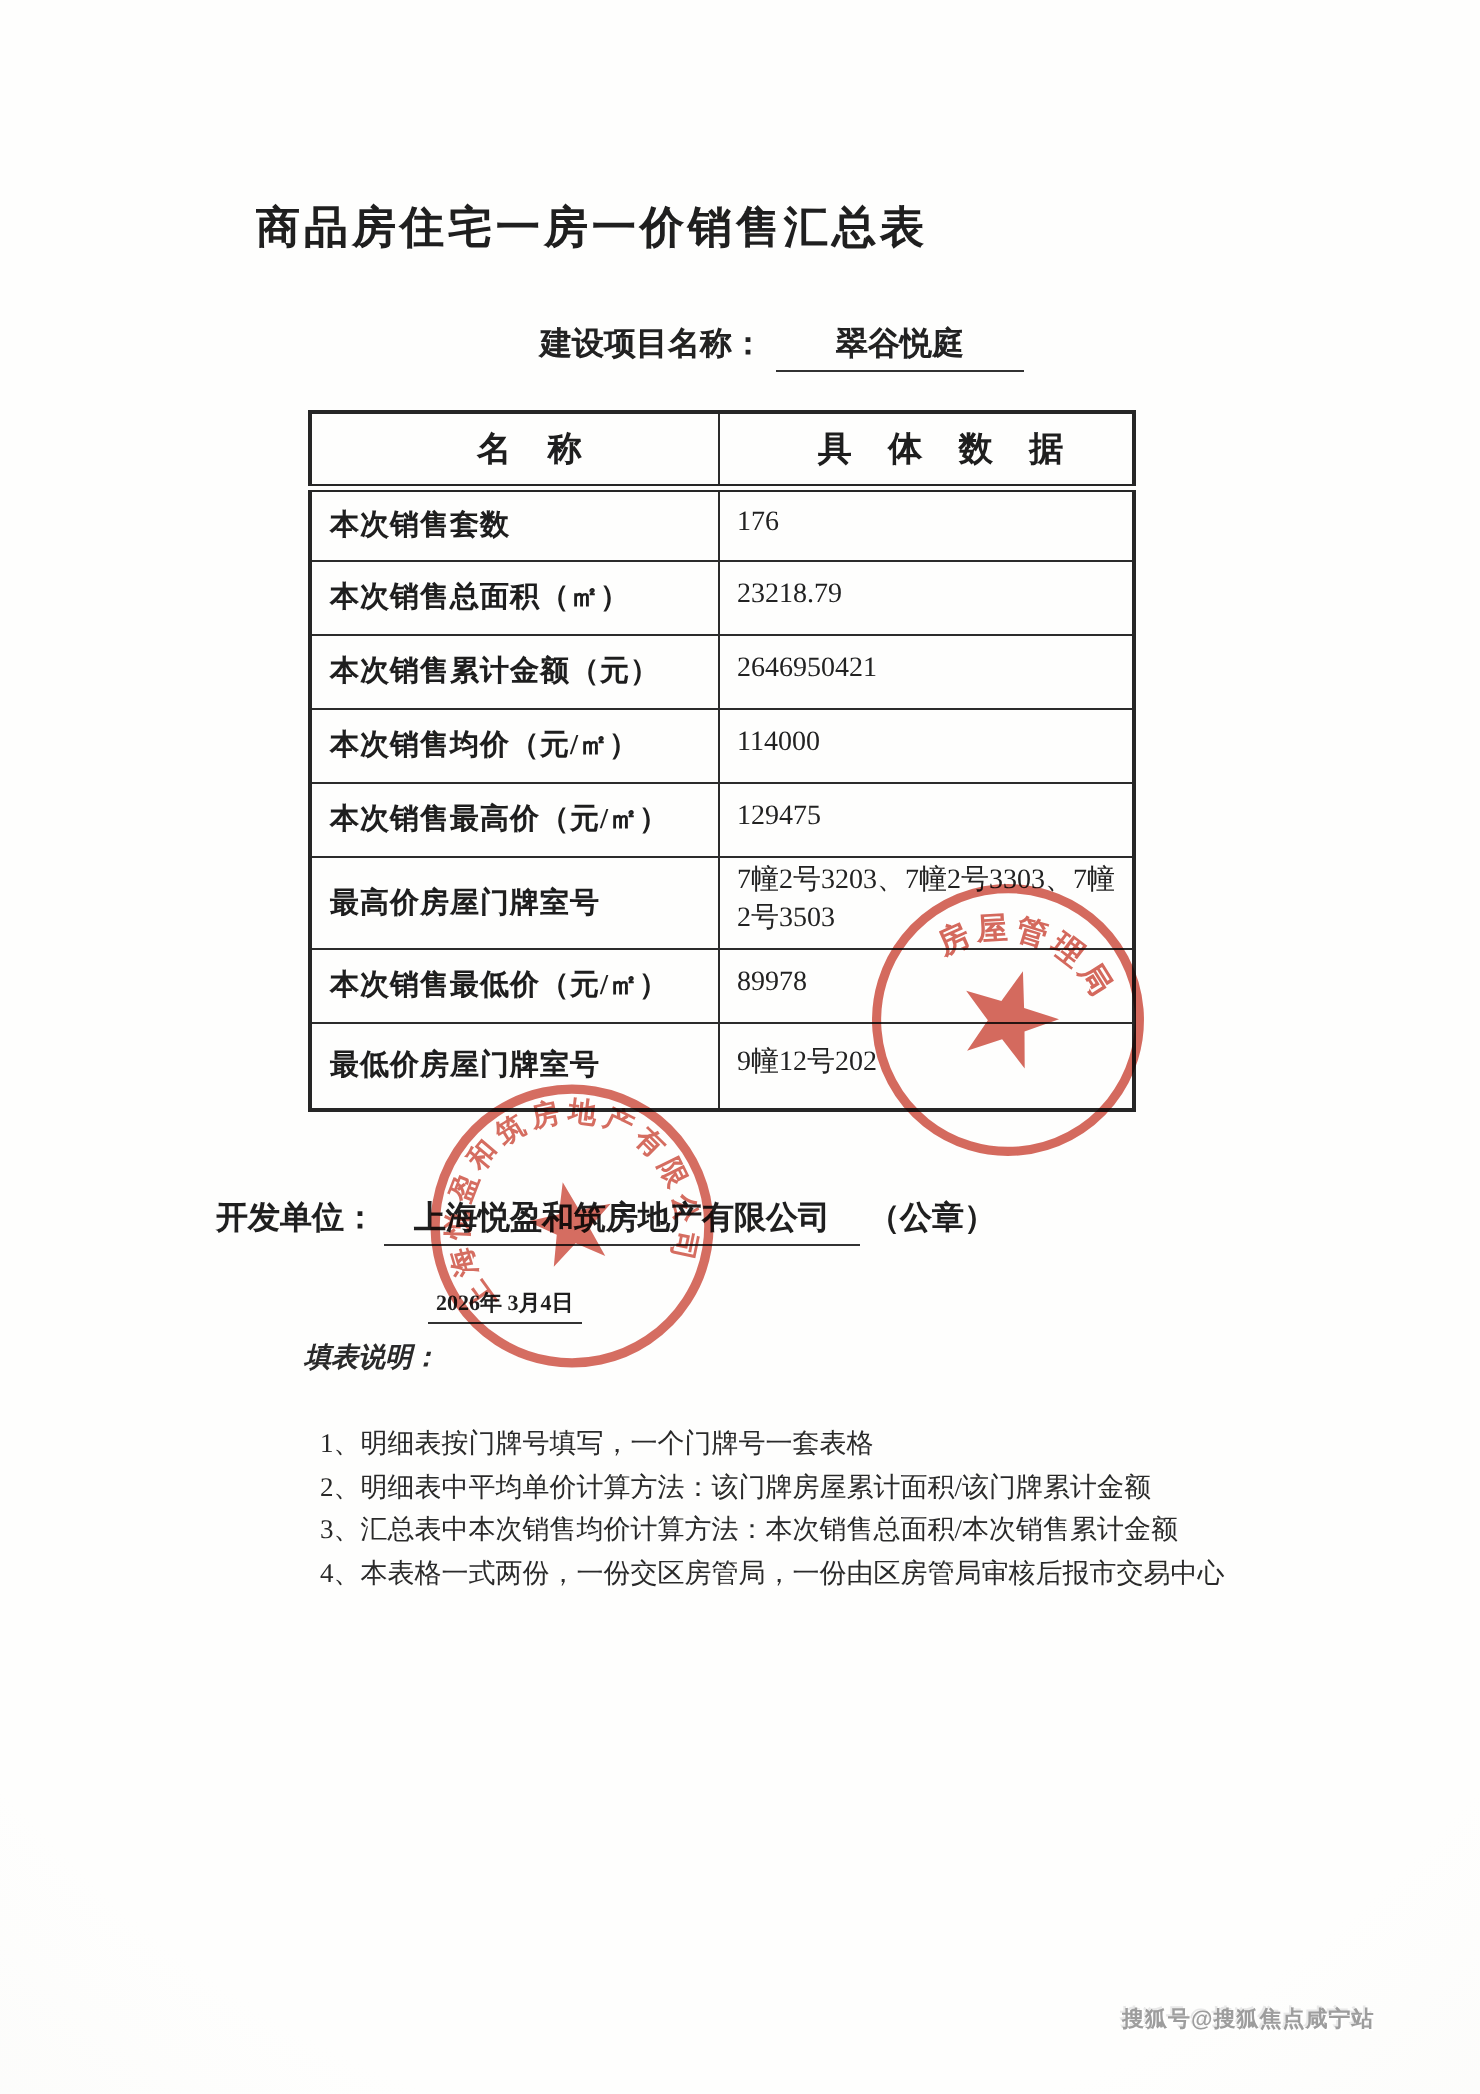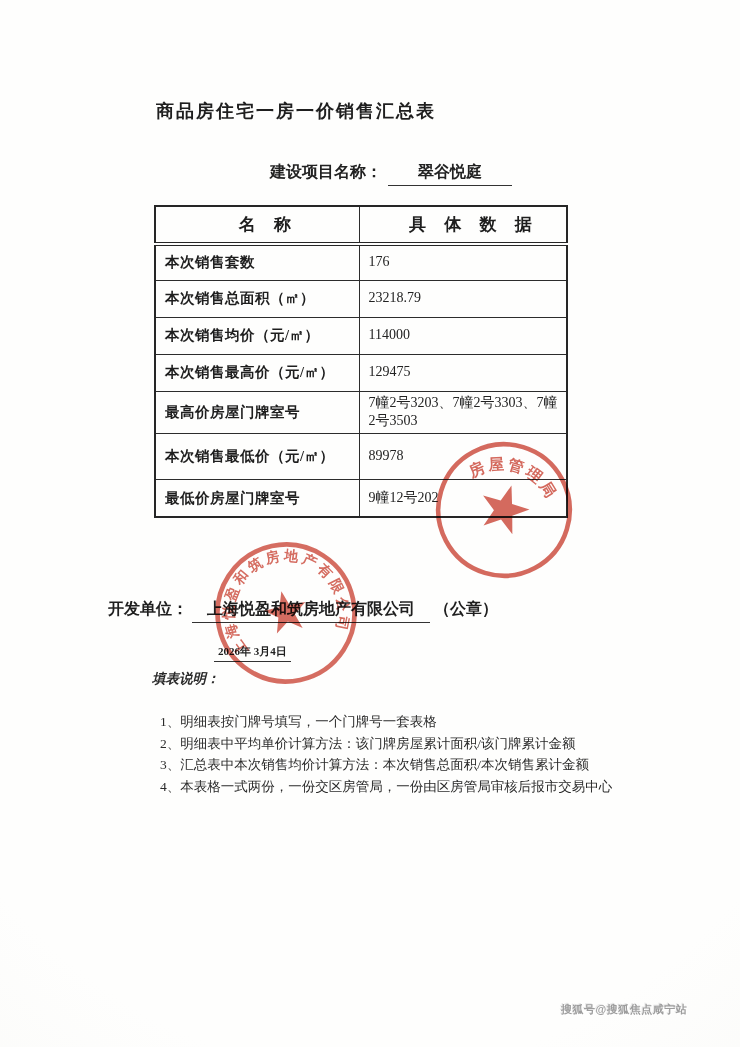--- a/index.html
+++ b/index.html
@@ -8,21 +8,21 @@
     font-family:"Liberation Serif","DejaVu Serif",serif;
     color:#262626;
     background:#ffffff;
   }
   .page{
     position:relative;width:740px;height:1047px;overflow:hidden;
     background:radial-gradient(130% 110% at 50% 42%, #fefefd 55%, #f5f5f2 100%);
   }
   .page-title{
     position:absolute;top:99px;left:0;width:592px;margin:0;
-    text-align:center;font-size:18px;font-weight:bold;letter-spacing:2px;
+    text-align:center;font-size:22px;font-weight:bold;letter-spacing:2px;
     color:#1f1f1f;
   }
   .subtitle{
     position:absolute;top:162px;left:255px;
     font-size:16px;font-weight:bold;white-space:nowrap;color:#222;margin-left:15px;
   }
   .subtitle .uline{
     display:inline-block;border-bottom:1.6px solid #333;
     padding:0 30px 2px 30px;margin-left:6px;
   }
@@ -34,21 +34,21 @@
   table.summary th,table.summary td{
     border:1.4px solid #2c2c2c;vertical-align:middle;
   }
   table.summary thead th{
     height:33px;font-size:17px;font-weight:bold;letter-spacing:7px;
     text-align:center;border-bottom:4px double #262626;color:#1e1e1e;padding-left:23px;
   }
   table.summary tbody tr{height:37px;padding-left:24px;}
   table.summary tbody tr:nth-child(1){height:36px;}
   table.summary tbody tr:nth-child(6){height:46px;}
-  table.summary tbody tr:nth-child(8){height:27px;}
+  table.summary tbody tr:nth-child(8){height:44px;}
   td.lbl{
     font-weight:bold;font-size:14.5px;padding:2px 4px 2px 9px;color:#1e1e1e;
     letter-spacing:0.5px;
   }
   td.val{
     font-size:14px;padding:2px 4px 2px 9px;line-height:1.35;color:#222;
   }
   .dev-line{
     position:absolute;left:108px;top:599px;font-size:16px;font-weight:bold;
     white-space:nowrap;color:#1f1f1f;font-family:Liberation Serif, serif;
@@ -106,20 +106,24 @@
     <tbody>
       <tr>
         <td class="lbl">本次销售套数</td>
         <td class="val">176</td>
       </tr>
       <tr>
         <td class="lbl">本次销售总面积（㎡）</td>
         <td class="val">23218.79</td>
       </tr>
       <tr>
+        <td class="lbl">本次销售累计金额（元）</td>
+        <td class="val">2646950421</td>
+      </tr>
+      <tr>
         <td class="lbl">本次销售均价（元/㎡）</td>
         <td class="val">114000</td>
       </tr>
       <tr>
         <td class="lbl">本次销售最高价（元/㎡）</td>
         <td class="val">129475</td>
       </tr>
       <tr>
         <td class="lbl">最高价房屋门牌室号</td>
         <td class="val">7幢2号3203、7幢2号3303、7幢2号3503</td>

